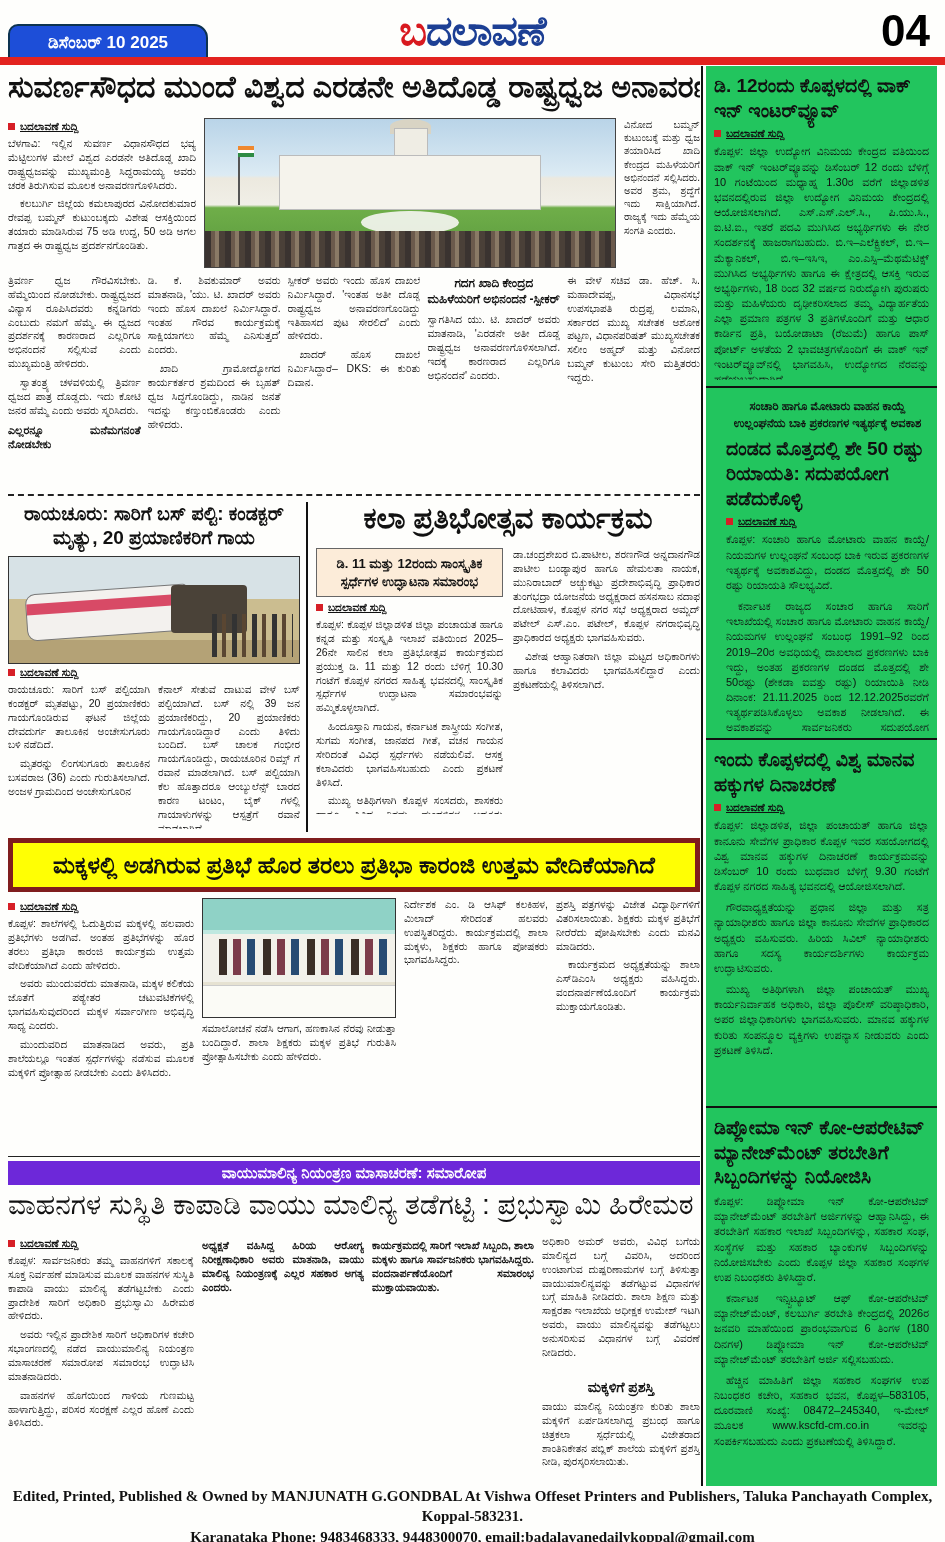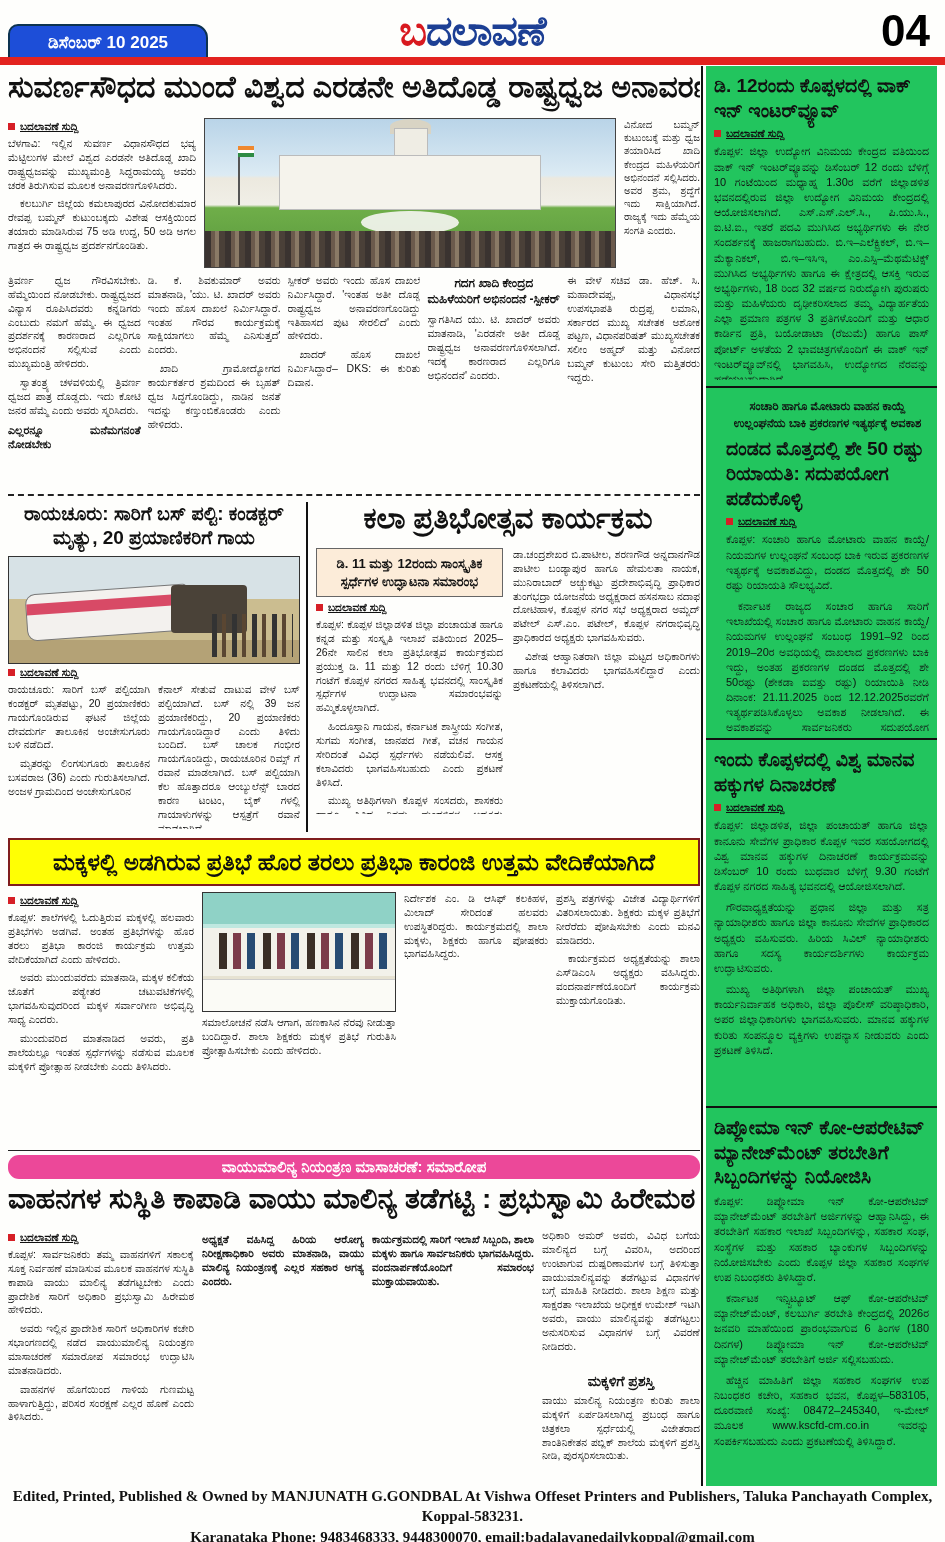--- a/index.html
+++ b/index.html
@@ -60,35 +60,35 @@
     background:repeating-linear-gradient(90deg,transparent 0 6px,#333 6px 11px,transparent 11px 16px,#5a4632 16px 20px);}
   .bus-cols{display:flex;gap:8px;height:146px;margin-top:4px;}
   .bus-cols .c{flex:1;min-width:0;}
   .kala-art{flex:1;border-left:2px solid #111;margin-left:6px;padding-left:8px;}
   .kala-head{font-size:29px;font-weight:800;text-align:center;height:42px;overflow:hidden;white-space:nowrap;}
   .kala-cols{display:flex;gap:10px;height:280px;margin-top:4px;}
   .kala-cols .c{flex:1;min-width:0;}
   .box-subhead{border:1px solid #666;background:#fcecd9;font-weight:bold;font-size:13px;text-align:center;
     padding:6px 4px;line-height:1.35;margin-bottom:4px;}
   
-  .yellow-banner{margin-top:6px;height:44px;background:#ffff04;border:2px solid #7f1d1d;display:flex;align-items:center;
+  .yellow-banner{margin-top:6px;height:44px;background:#ffff04;border:5px solid #7f1d1d;display:flex;align-items:center;
     justify-content:center;font-size:23px;font-weight:800;white-space:nowrap;overflow:hidden;}
   .prat{margin-top:6px;height:252px;display:flex;gap:8px;}
   .prat .c1{width:186px;flex:none;} .prat .c2{width:194px;flex:none;} .prat .c3,.prat .c4{flex:1;min-width:0;}
   .prat-photo{height:118px;border:1px solid #333;margin-bottom:4px;position:relative;overflow:hidden;
     background:linear-gradient(#bfe8e0 0 30%,#f2f1ea 30% 70%,#e6e2d2 70% 100%);}
   .prat-banner{position:absolute;left:0;top:0;width:100%;height:26%;background:#8fd2c6;}
   .prat-heads{position:absolute;left:4%;top:34%;width:92%;height:30%;
     background:repeating-linear-gradient(90deg,transparent 0 8px,#3a2e26 8px 16px,transparent 16px 22px,#7c3b4a 22px 30px,transparent 30px 36px,#274b73 36px 44px);}
   .prat-table{position:absolute;left:0;bottom:0;width:100%;height:26%;background:#fbfbf6;border-top:1px solid #ccc;}
   .solid-sep{border-top:1.5px solid #222;margin:6px 0 4px 0;}
   
-  .red-strip{height:24px;background:#ec4899;color:#fff;font-weight:bold;font-size:15px;display:flex;
-    align-items:center;justify-content:center;white-space:nowrap;overflow:hidden;border-radius:11px;}
-  .vayu-head{font-size:28px;font-weight:700;height:44px;overflow:hidden;white-space:nowrap;margin-top:4px;}
+  .red-strip{height:24px;background:#6d28d9;color:#fff;font-weight:bold;font-size:15px;display:flex;
+    align-items:center;justify-content:center;white-space:nowrap;overflow:hidden;}
+  .vayu-head{font-size:28px;font-weight:400;height:44px;overflow:hidden;white-space:nowrap;margin-top:4px;}
   .vayu-body{display:flex;gap:8px;height:250px;margin-top:2px;}
   .vayu-body .c1{width:186px;flex:none;}
   .vayu-mid{width:332px;flex:none;display:flex;flex-direction:column;}
   .vayu-photo{height:184px;border:1px solid #333;position:relative;overflow:hidden;
     background:linear-gradient(#f3bac7 0 62%,#e9a2b2 62% 100%);}
   .vayu-banner{position:absolute;left:10%;top:4%;width:58%;height:18%;background:#f8d2da;border:1px solid #e59bb0;
     color:#e0218a;font-weight:800;font-size:15px;display:flex;align-items:center;justify-content:center;}
   .man-head{position:absolute;left:22%;top:14%;width:26px;height:26px;background:#33241c;border-radius:50%;}
   .man-body{position:absolute;left:15%;top:34%;width:86px;height:58%;background:#fdfdf8;border:1px solid #ccc;border-radius:8px 8px 0 0;}
   .man-mic{position:absolute;left:28%;top:30%;width:7px;height:22px;background:#222;transform:rotate(20deg);}

